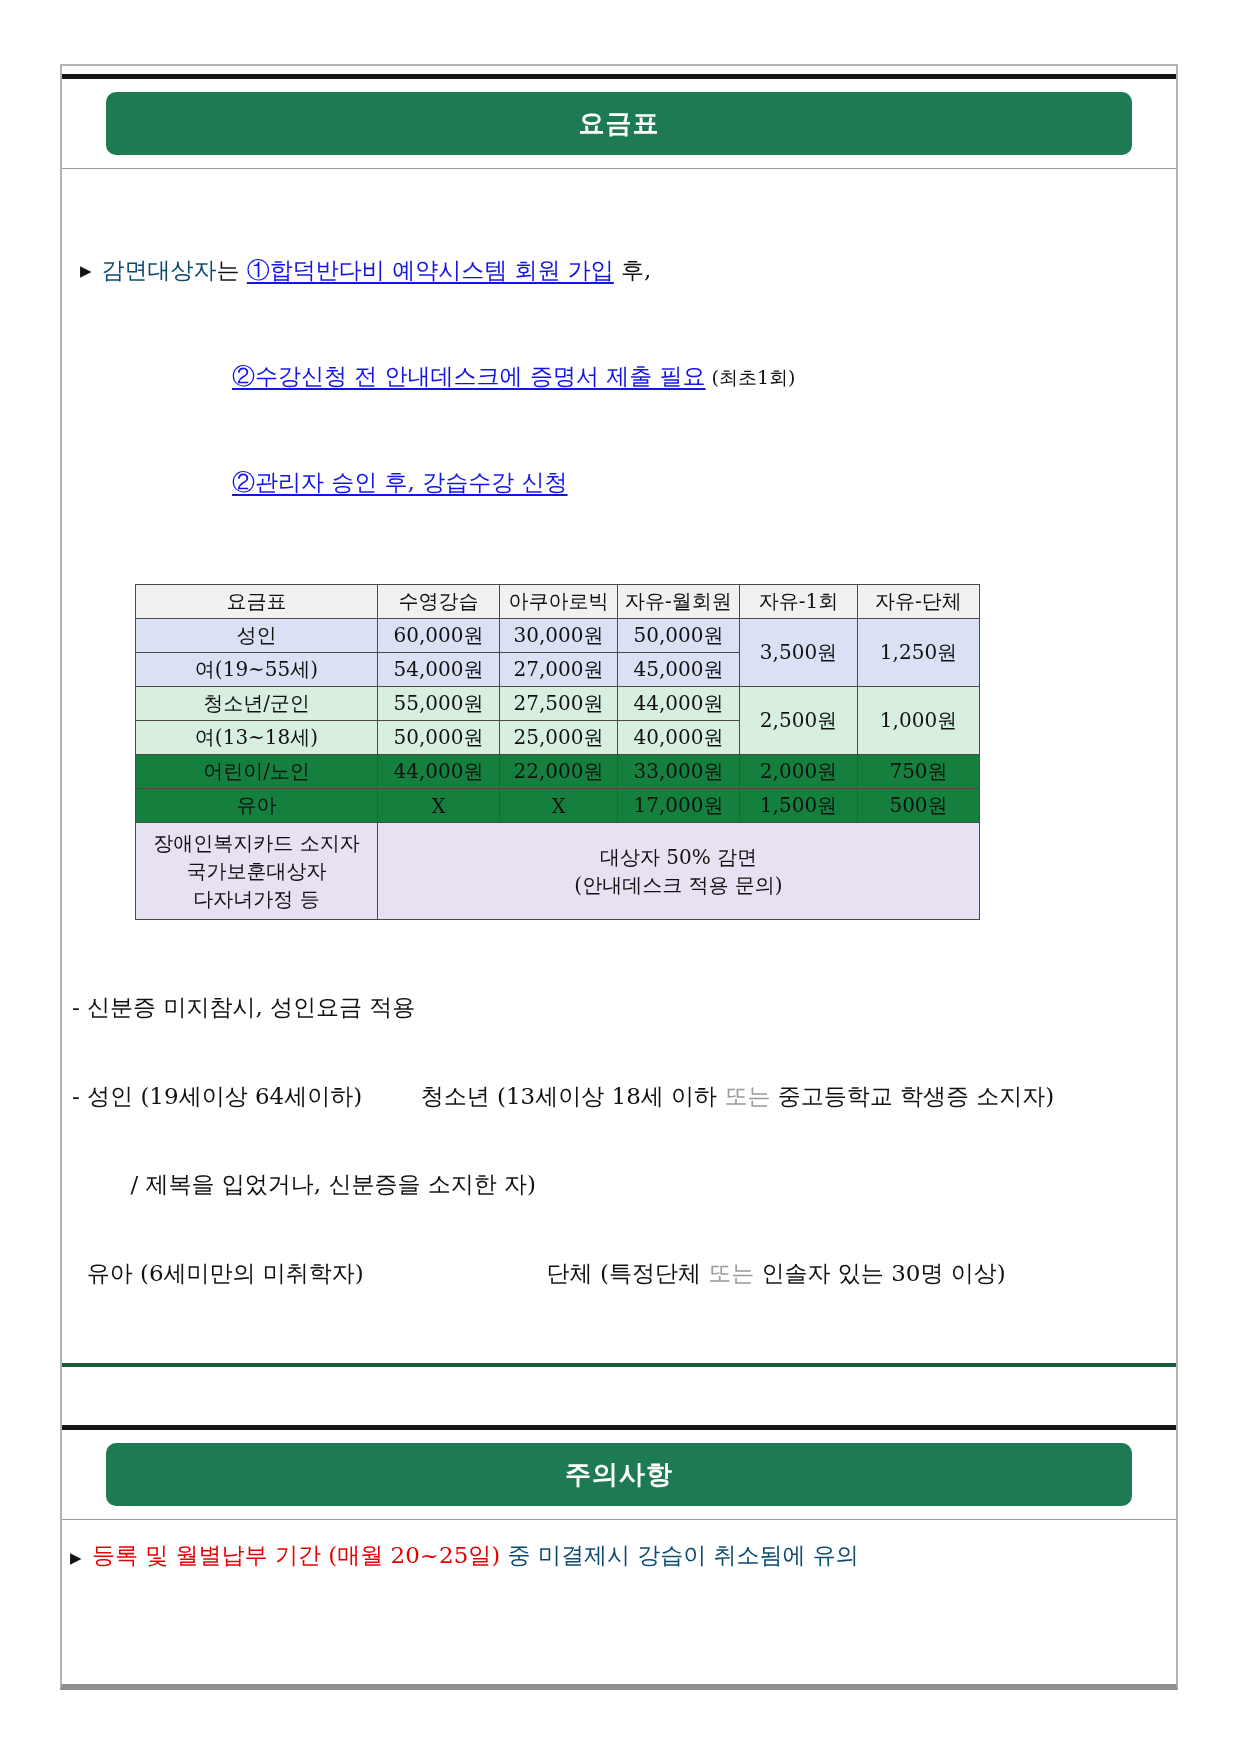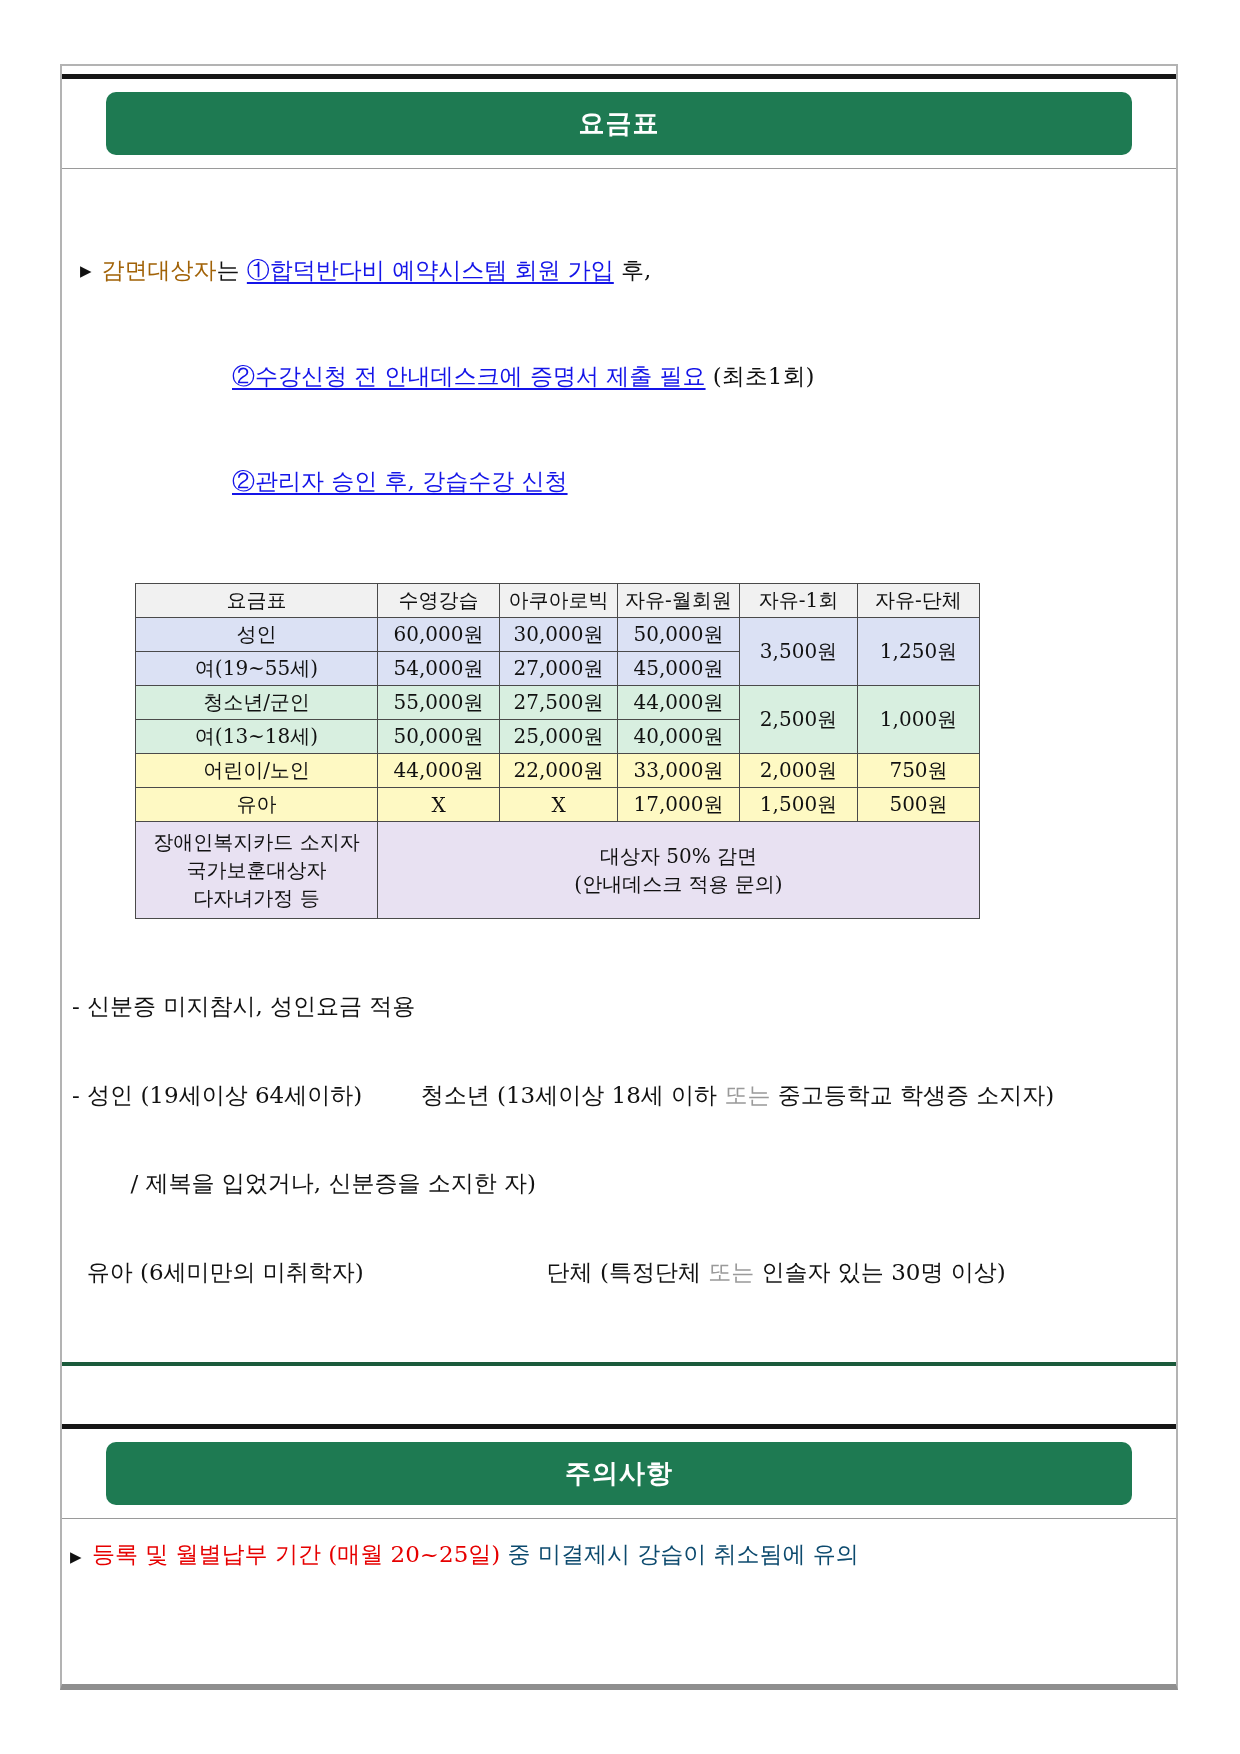--- a/index.html
+++ b/index.html
@@ -22,37 +22,37 @@
   .banner {
     margin:13px 44px; background:#1e7a52; color:#fff;
     border-radius:10px; text-align:center;
     font-size:26px; font-weight:bold; padding:14px 0;
     letter-spacing:1px;
   }
 
   
   .intro { padding:14px 10px 6px 18px; font-size:23px; line-height:35px; white-space:pre-wrap; }
   .bullet { font-size:15px; vertical-align:2px; margin-right:10px; }
-  .purple { color:#a16207; }
+  .purple { color:#0c4a6e; }
   .link { color:#1414e8; text-decoration:underline; text-underline-offset:4px; }
   .intro-cont { padding-left:152px; }
-  .small-note { font-size:23px; }
+  .small-note { font-size:19px; }
 
   
   .fee-table {
     border-collapse:collapse; margin:8px 0 10px 73px;
     font-size:20px; text-align:center;
   }
   .fee-table th, .fee-table td { border:1px solid #4a4a4a; padding:3px 6px; height:34px; }
   .fee-table th { background:#f1f1f1; font-weight:normal; }
   .col-label { width:242px; } .col-a { width:122px; } .col-b { width:118px; }
   .col-c { width:122px; } .col-d { width:118px; } .col-e { width:122px; }
   .row-blue td   { background:#dbe1f4; }
   .row-green td  { background:#d8efe0; }
-  .row-yellow td { background:#fef9c3;margin-top:8px; }
+  .row-yellow td { background:#15803d;margin-top:8px; }
   .row-purple td { background:#e8e1f2; padding:6px 4px; line-height:28px; }
 
   
   .notes { padding:4px 6px 16px 10px; font-size:23px; line-height:29.5px; white-space:pre-wrap; }
   .gray { color:#9a9a9a;margin-top:28px; }
 
   
   .caution-body { padding:18px 8px 14px 6px; font-size:23px; }
   .c-item { position:relative; padding-left:24px; margin-bottom:17px; line-height:34px; white-space:pre-wrap; }
   .c-item .bullet { position:absolute; left:2px; top:3px; margin:0; }

